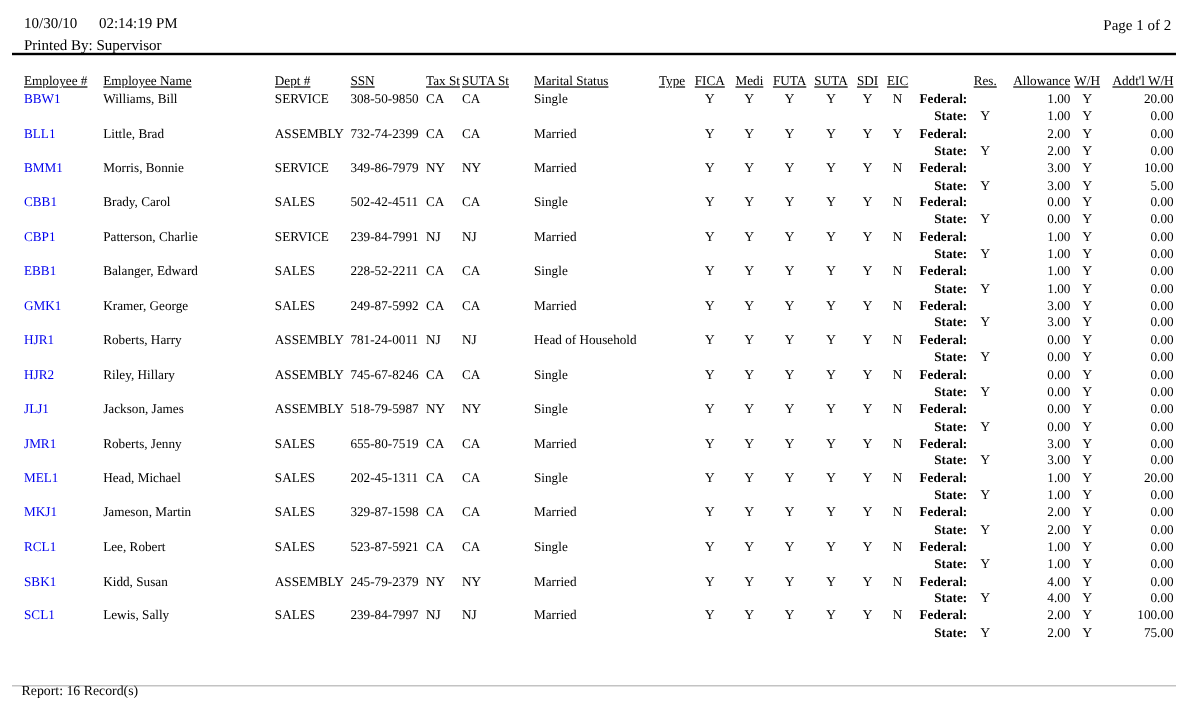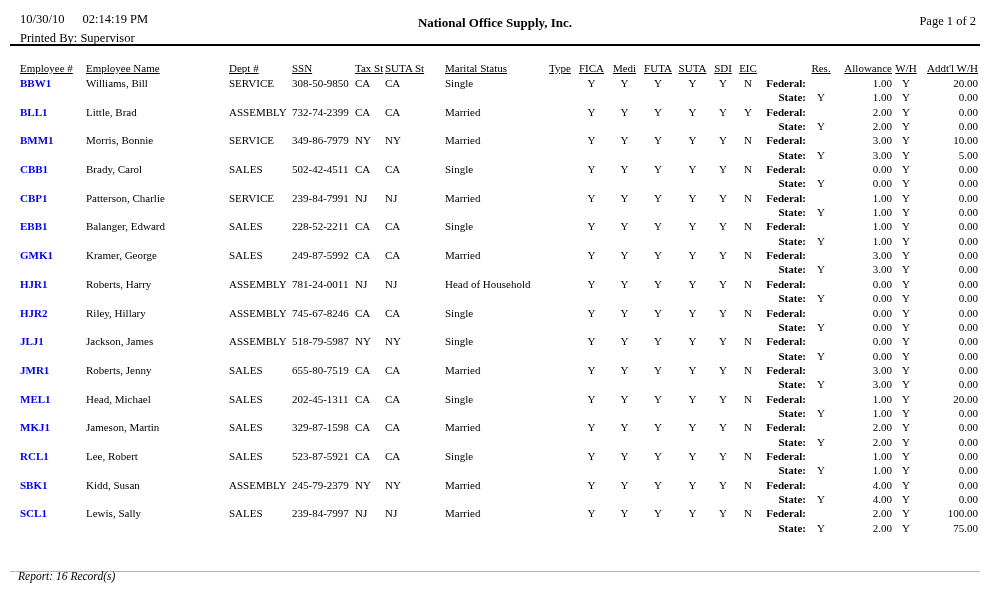--- a/index.html
+++ b/index.html
@@ -23,37 +23,36 @@
     padding:0 0 2px 0; height:30px; white-space:nowrap; overflow:hidden;
   }
   .u { text-decoration:underline; }
   td {
     font-size:11px; padding:0; line-height:14.34px; height:14.34px;
     white-space:nowrap; overflow:hidden; vertical-align:bottom;
   }
   .c { text-align:center; }
   .r { text-align:right; }
   .bld { font-weight:bold;margin-left:29px; }
-  .id { color:#0000ee; font-weight:bold; cursor:pointer; }
+  .id { color:#0000ee; font-weight:normal; cursor:pointer; }
 
   .footer-rule { border:none; border-top:1px solid #b5b5b5; position:absolute; left:10px; width:970px; top:563px; }
-  .footer { position:absolute; left:18px; top:570px; font-style:italic; font-size:11.5px; }
+  .footer { position:absolute; left:18px; top:570px; font-size:11.5px; }
 </style>
 </head>
 <body>
 
 <div class="hdr">
   <div class="datetime">
     <span>10/30/10</span><span class="time">02:14:19 PM</span>
   </div>
   <div class="printedby">
     <span>Printed By:</span>
     <span>Supervisor</span>
   </div>
-  <div class="company">National Office Supply, Inc.</div>
   <div class="page-num">Page 1 of 2</div>
 </div>
 
 <hr class="title-rule">
 
 <table id="report-table">
   <colgroup>
     <col style="width:66px">
       <col style="width:143px">
       <col style="width:63px">

